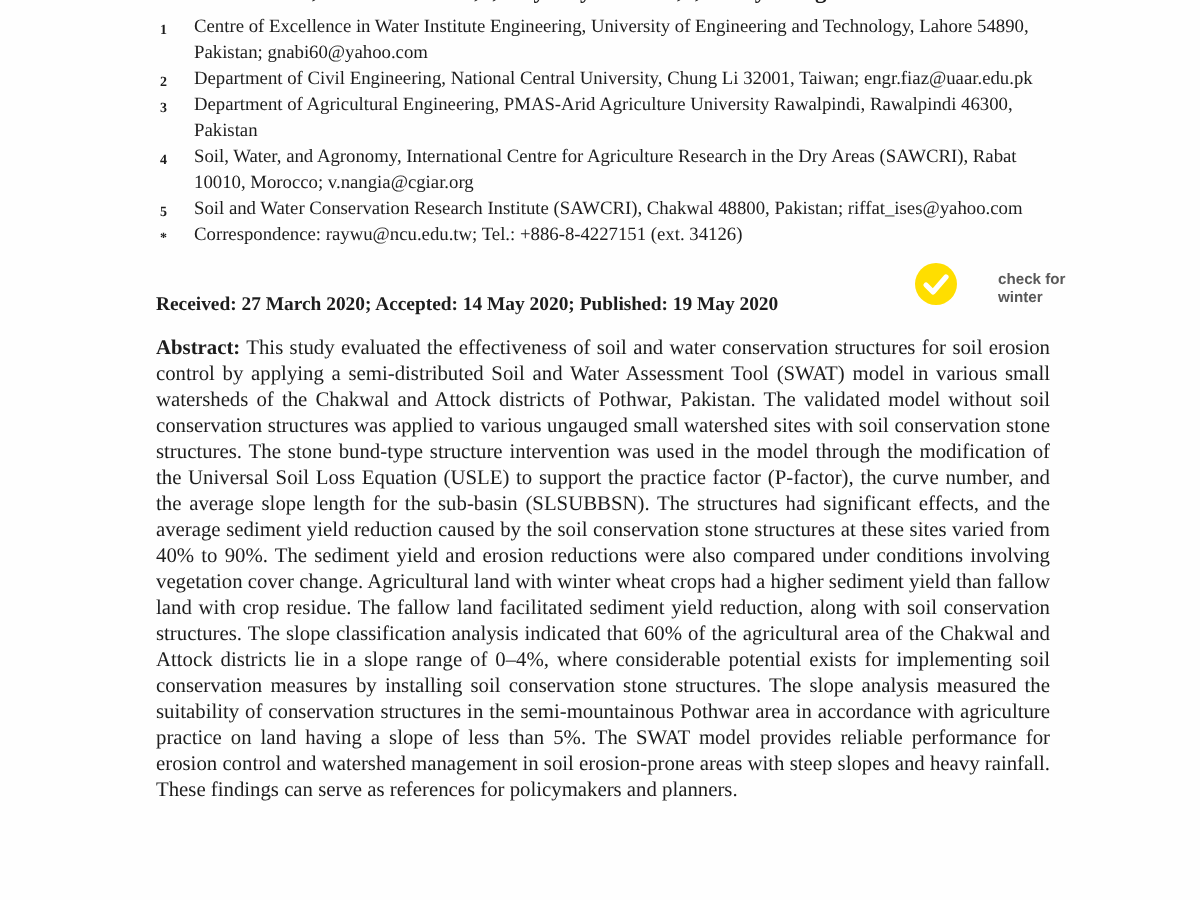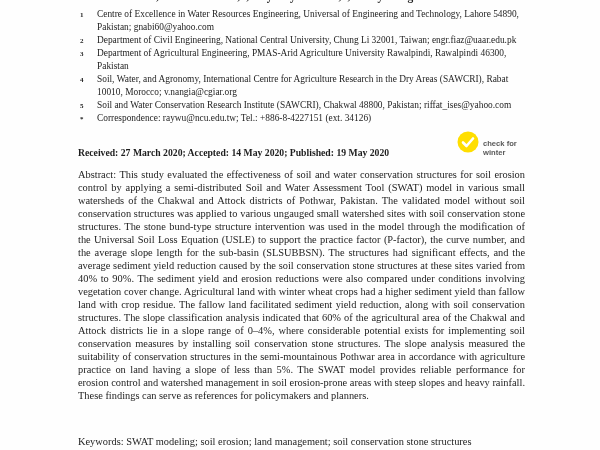--- a/index.html
+++ b/index.html
@@ -53,40 +53,40 @@
     position: absolute;
     top: 147px; left: 78px;
     font-size: 9.7px;
     font-weight: bold;
   }
   
   .badge {
     position: absolute;
     top: 131px; left: 457px;
     display: flex;
-    align-items: flex-end;
-    gap: 4px;
+    align-items: center;
+    gap: 20px;
     cursor: pointer;
   }
   .badge-text {
     font-family: "Liberation Sans", sans-serif;
     font-size: 7.6px;
     line-height: 8.5px;
     font-weight: bold;
     color: #595959;
   }
   
   .abstract {
     position: absolute;
     top: 168px; left: 78px; width: 447px;
     font-size: 10.4px;
     line-height: 13px;
     text-align: justify;
   }
-  .abstract b, .keywords b { font-weight: normal; margin-top: 29px; }
+  .abstract b, .keywords b { font-weight: bold; margin-top: 29px; }
   
   .keywords {
     position: absolute;
     top: 435px; left: 78px; width: 447px;
     font-size: 10.4px;
     line-height: 13px;
     white-space: nowrap;
     overflow: hidden;
   }
 </style>
@@ -95,21 +95,21 @@
 
 <div class="page">
 
   <div class="author-clip">
     <span class="inner">Ghulam Nabi 1, Fiaz Hussain 2,3, Ray-Shyan Wu 2,*, Vinay Nangia 4 and Riffat Bibi 5</span>
   </div>
 
   <div class="affiliations">
     <div class="affil-item">
       <span class="affil-marker">1</span>
-      <span class="affil-text">Centre of Excellence in Water Resources Engineering, Universal of Engineering and Technology, Lahore 54890, Pakistan; gnabi60@yahoo.com</span>
+      <span class="affil-text">Centre of Excellence in Water Institute Engineering, University of Engineering and Technology, Lahore 54890, Pakistan; gnabi60@yahoo.com</span>
     </div>
     <div class="affil-item">
       <span class="affil-marker">2</span>
       <span class="affil-text">Department of Civil Engineering, National Central University, Chung Li 32001, Taiwan; engr.fiaz@uaar.edu.pk</span>
     </div>
     <div class="affil-item">
       <span class="affil-marker">3</span>
       <span class="affil-text">Department of Agricultural Engineering, PMAS-Arid Agriculture University Rawalpindi, Rawalpindi 46300, Pakistan</span>
     </div>
     <div class="affil-item">
@@ -139,18 +139,14 @@
       <span>check for</span><br>
       <span>winter</span>
     </span>
   </div>
 
   <p class="abstract">
     <b>Abstract:</b>
     <span>This study evaluated the effectiveness of soil and water conservation structures for soil erosion control by applying a semi-distributed Soil and Water Assessment Tool (SWAT) model in various small watersheds of the Chakwal and Attock districts of Pothwar, Pakistan. The validated model without soil conservation structures was applied to various ungauged small watershed sites with soil conservation stone structures. The stone bund-type structure intervention was used in the model through the modification of the Universal Soil Loss Equation (USLE) to support the practice factor (P-factor), the curve number, and the average slope length for the sub-basin (SLSUBBSN). The structures had significant effects, and the average sediment yield reduction caused by the soil conservation stone structures at these sites varied from 40% to 90%. The sediment yield and erosion reductions were also compared under conditions involving vegetation cover change. Agricultural land with winter wheat crops had a higher sediment yield than fallow land with crop residue. The fallow land facilitated sediment yield reduction, along with soil conservation structures. The slope classification analysis indicated that 60% of the agricultural area of the Chakwal and Attock districts lie in a slope range of 0–4%, where considerable potential exists for implementing soil conservation measures by installing soil conservation stone structures. The slope analysis measured the suitability of conservation structures in the semi-mountainous Pothwar area in accordance with agriculture practice on land having a slope of less than 5%. The SWAT model provides reliable performance for erosion control and watershed management in soil erosion-prone areas with steep slopes and heavy rainfall. These findings can serve as references for policymakers and planners.</span>
   </p>
 
-  <p class="keywords">
-    <b>Keywords:</b>
-    <span>SWAT modeling; soil erosion; land management; soil conservation stone structures</span>
-  </p>
 
 </div>
 
 </body></html>

